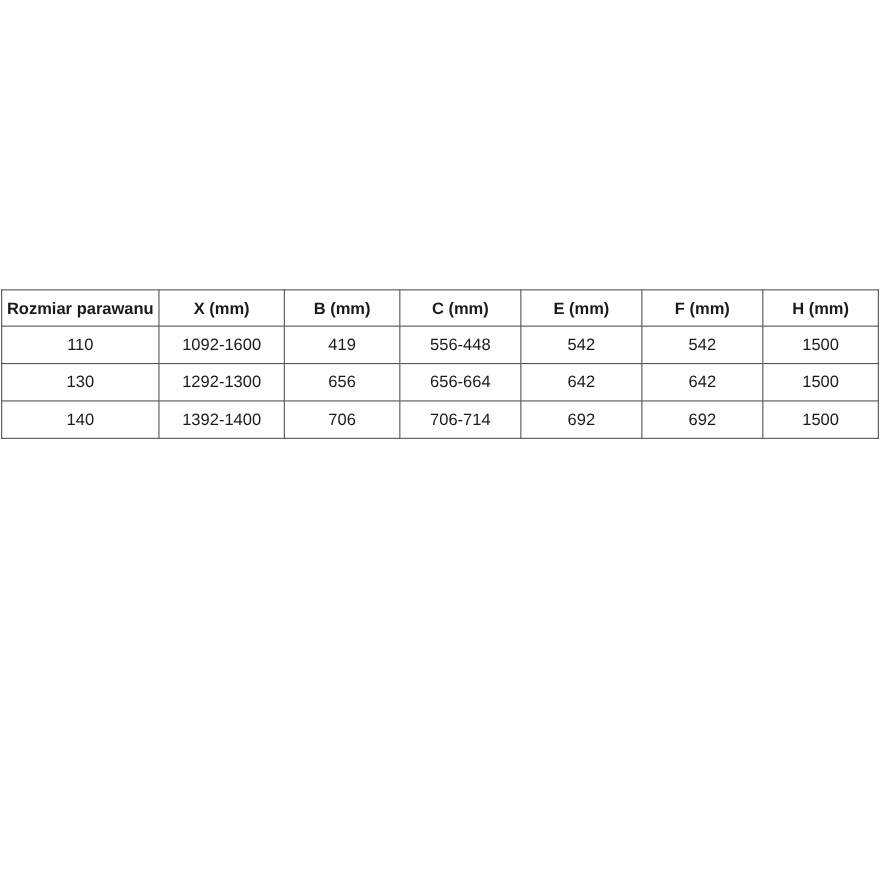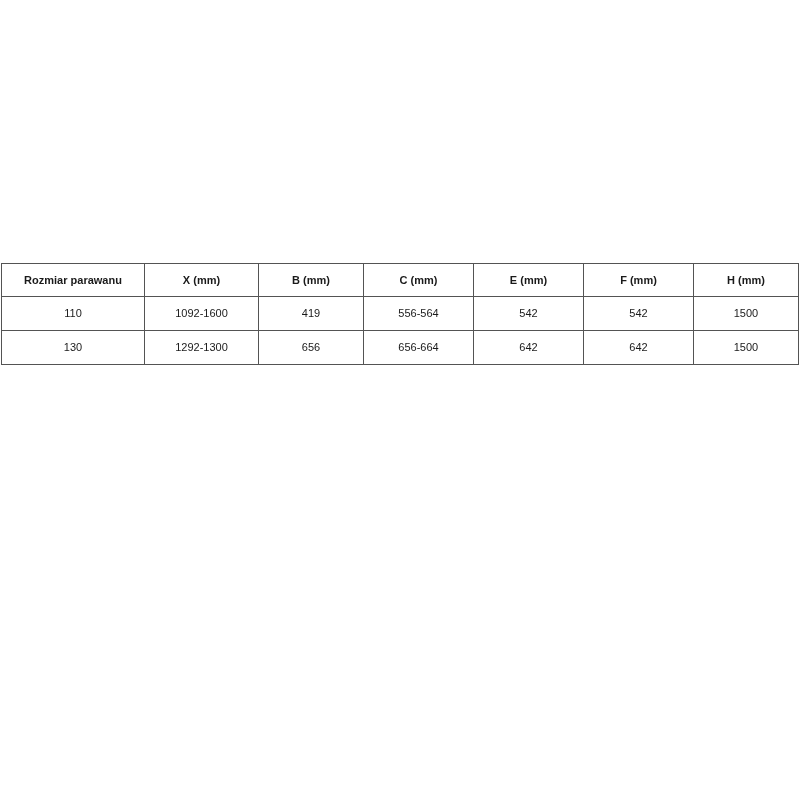--- a/index.html
+++ b/index.html
@@ -20,21 +20,21 @@
     width: 797px;
     border-collapse: collapse;
     table-layout: fixed;
     color: var(--text-color, #1a1a1a);
   }
   .dims th, .dims td {
     border: 1px solid var(--border-color, #545454);
     text-align: center;
     vertical-align: middle;
     padding: 0;
-    font-size: 11px;
+    font-size: 15px;
     line-height: 1;
     overflow: hidden;
     white-space: nowrap;
   }
   .dims th { font-weight: bold; height: 32px; }
   .dims td { font-weight: normal; height: 33px; }
   col.c1 { width: 143px; }
   col.c2 { width: 114px; }
   col.c3 { width: 105px; }
   col.c4 { width: 110px; }
@@ -65,29 +65,38 @@
           <th>E (mm)</th>
           <th>F (mm)</th>
           <th>H (mm)</th>
         </tr>
     </thead>
     <tbody>
         <tr>
           <td>110</td>
           <td>1092-1600</td>
           <td>419</td>
-          <td>556-564</td>
+          <td>556-448</td>
           <td>542</td>
           <td>542</td>
           <td>1500</td>
         </tr>
         <tr>
           <td>130</td>
           <td>1292-1300</td>
           <td>656</td>
           <td>656-664</td>
           <td>642</td>
           <td>642</td>
           <td>1500</td>
         </tr>
+        <tr>
+          <td>140</td>
+          <td>1392-1400</td>
+          <td>706</td>
+          <td>706-714</td>
+          <td>692</td>
+          <td>692</td>
+          <td>1500</td>
+        </tr>
       </tbody>
   </table>
 </div>
 
 </body></html>

